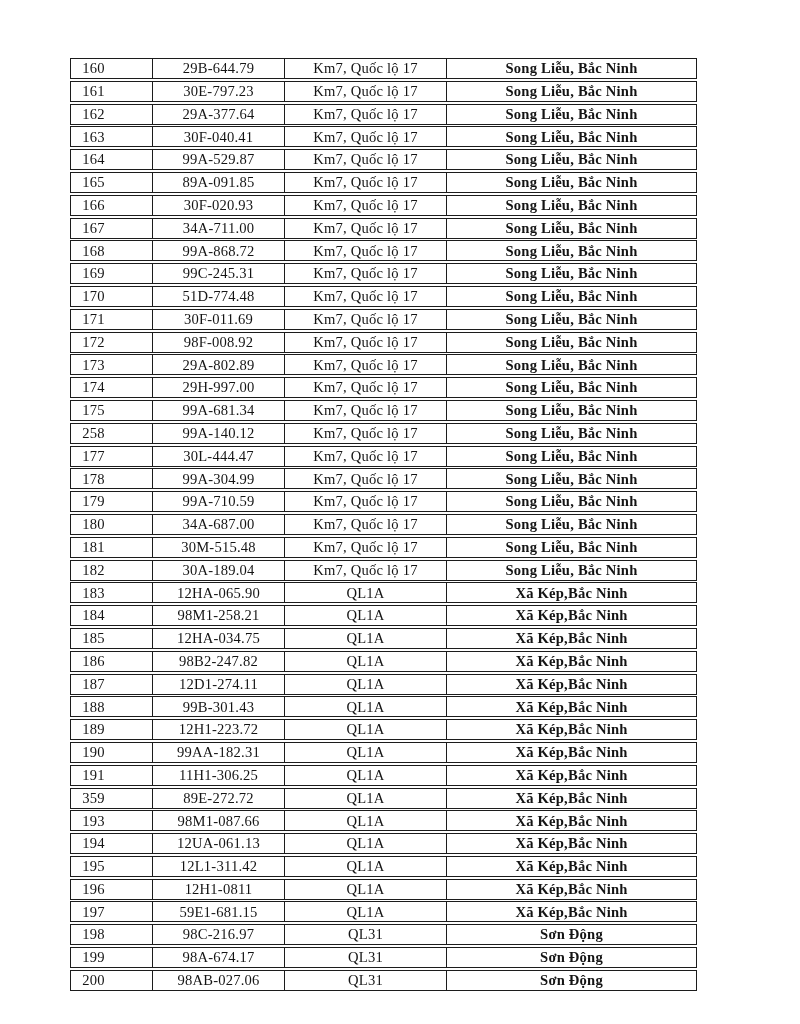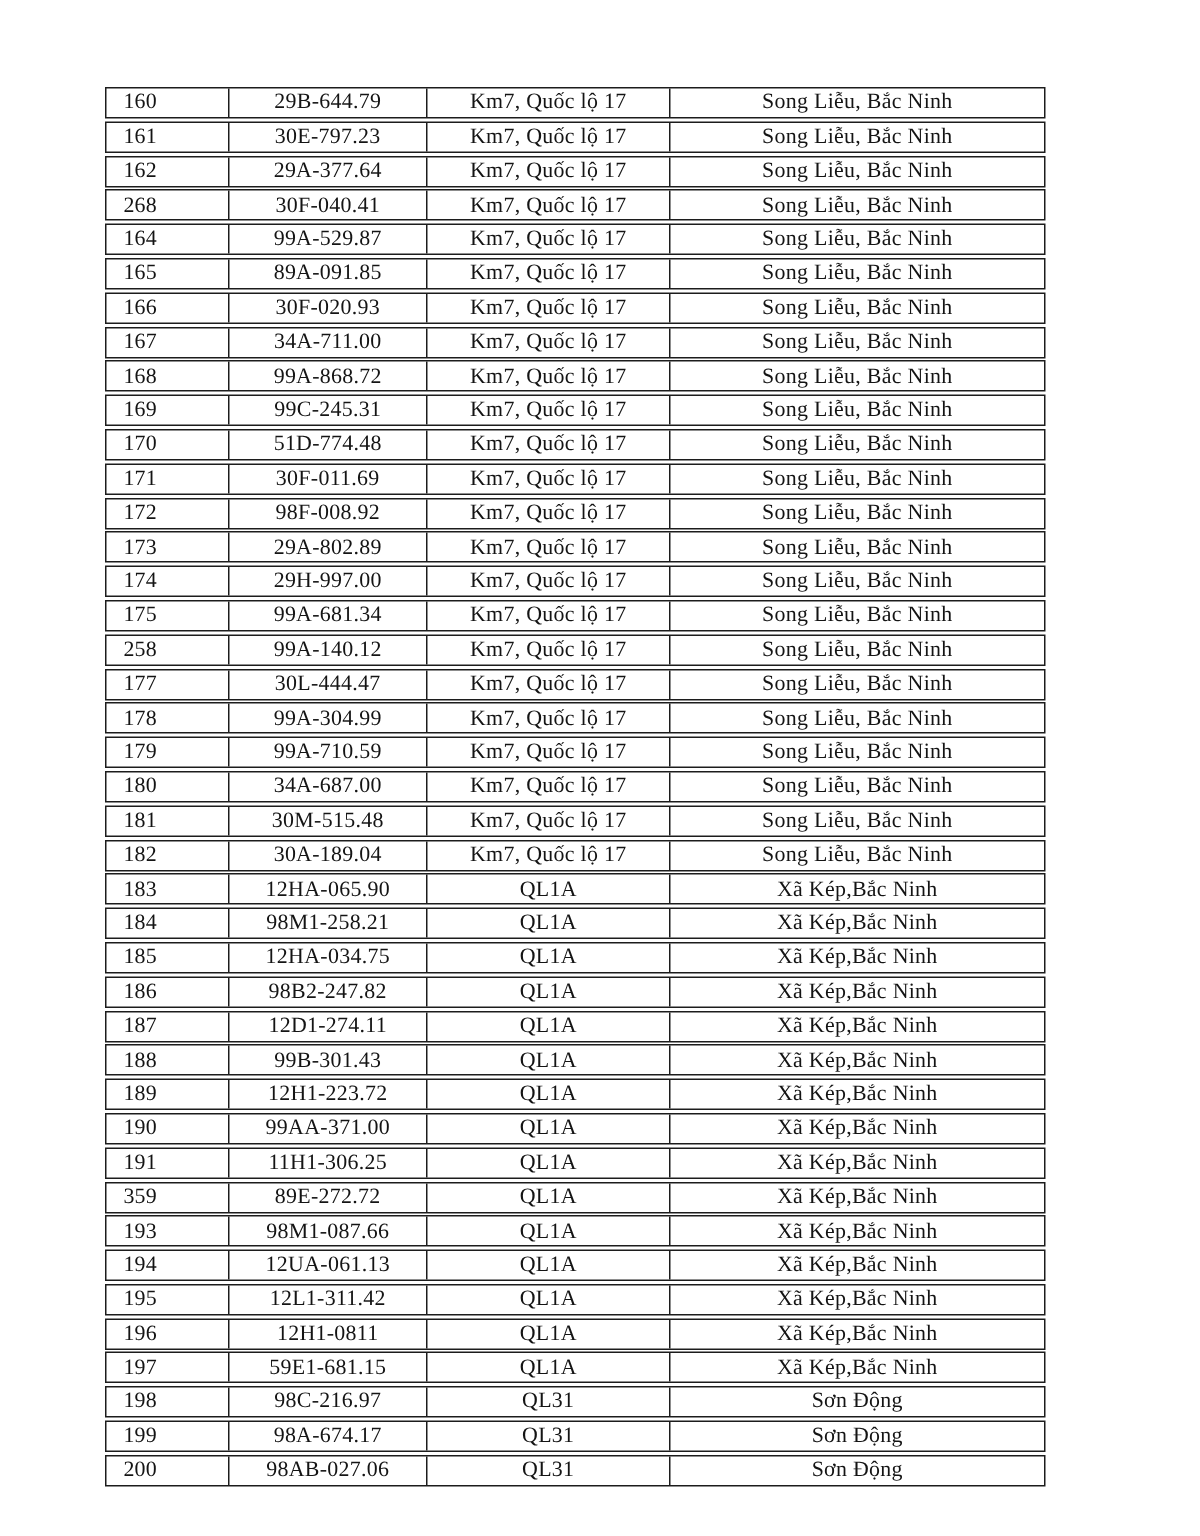--- a/index.html
+++ b/index.html
@@ -42,21 +42,21 @@
     white-space: nowrap;
     overflow: hidden;
     letter-spacing: 0.2px;
   }
   .cell + .cell {
     border-left: 1.8px solid #1c1c1c;
   }
   .c0 { width: 45px; }
   .c1 { width: 132px; margin-left: 36px; }
   .c2 { width: 162px; }
-  .c3 { flex: 1; }
+  .c3 { flex: 1; font-weight: bold; }
 </style>
 </head>
 <body>
 
 <div class="page">
   <div class="plate-table" id="plate-table">
       <div class="row">
         <div class="cell c0">160</div>
         <div class="cell c1">29B-644.79</div>
         <div class="cell c2">Km7, Quốc lộ 17</div>
@@ -68,21 +68,21 @@
         <div class="cell c2">Km7, Quốc lộ 17</div>
         <div class="cell c3">Song Liễu, Bắc Ninh</div>
       </div>
       <div class="row">
         <div class="cell c0">162</div>
         <div class="cell c1">29A-377.64</div>
         <div class="cell c2">Km7, Quốc lộ 17</div>
         <div class="cell c3">Song Liễu, Bắc Ninh</div>
       </div>
       <div class="row">
-        <div class="cell c0">268</div>
+        <div class="cell c0">163</div>
         <div class="cell c1">30F-040.41</div>
         <div class="cell c2">Km7, Quốc lộ 17</div>
         <div class="cell c3">Song Liễu, Bắc Ninh</div>
       </div>
       <div class="row">
         <div class="cell c0">164</div>
         <div class="cell c1">99A-529.87</div>
         <div class="cell c2">Km7, Quốc lộ 17</div>
         <div class="cell c3">Song Liễu, Bắc Ninh</div>
       </div>
@@ -231,21 +231,21 @@
         <div class="cell c3">Xã Kép,Bắc Ninh</div>
       </div>
       <div class="row">
         <div class="cell c0">189</div>
         <div class="cell c1">12H1-223.72</div>
         <div class="cell c2">QL1A</div>
         <div class="cell c3">Xã Kép,Bắc Ninh</div>
       </div>
       <div class="row">
         <div class="cell c0">190</div>
-        <div class="cell c1">99AA-371.00</div>
+        <div class="cell c1">99AA-182.31</div>
         <div class="cell c2">QL1A</div>
         <div class="cell c3">Xã Kép,Bắc Ninh</div>
       </div>
       <div class="row">
         <div class="cell c0">191</div>
         <div class="cell c1">11H1-306.25</div>
         <div class="cell c2">QL1A</div>
         <div class="cell c3">Xã Kép,Bắc Ninh</div>
       </div>
       <div class="row">

